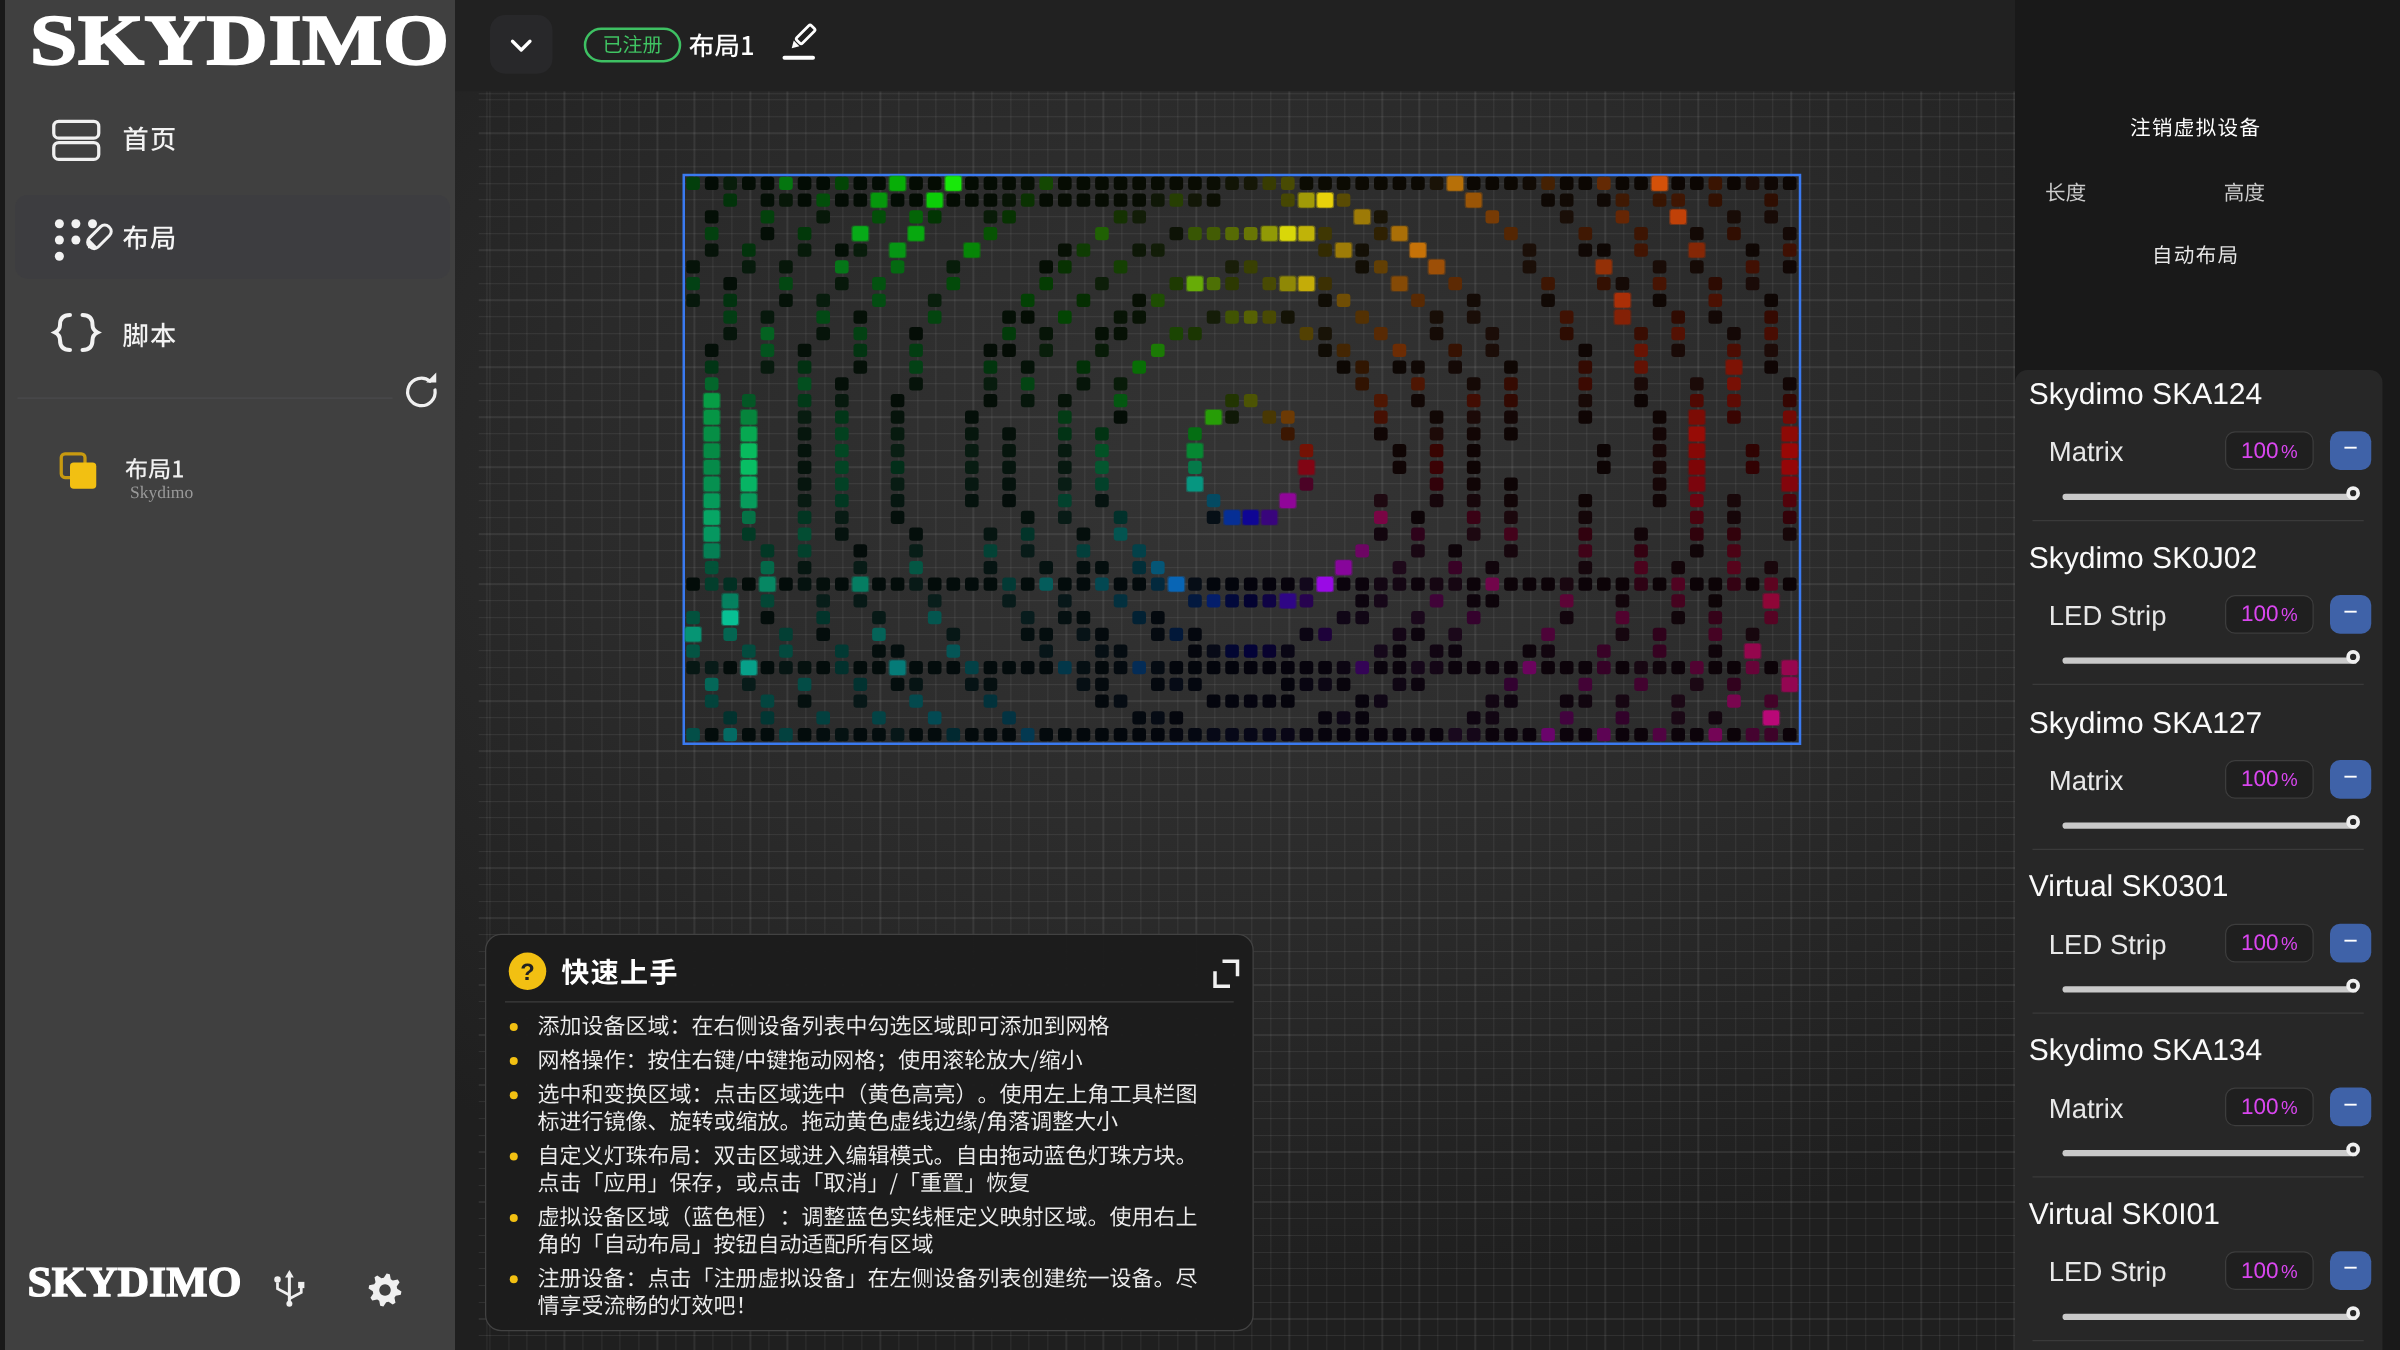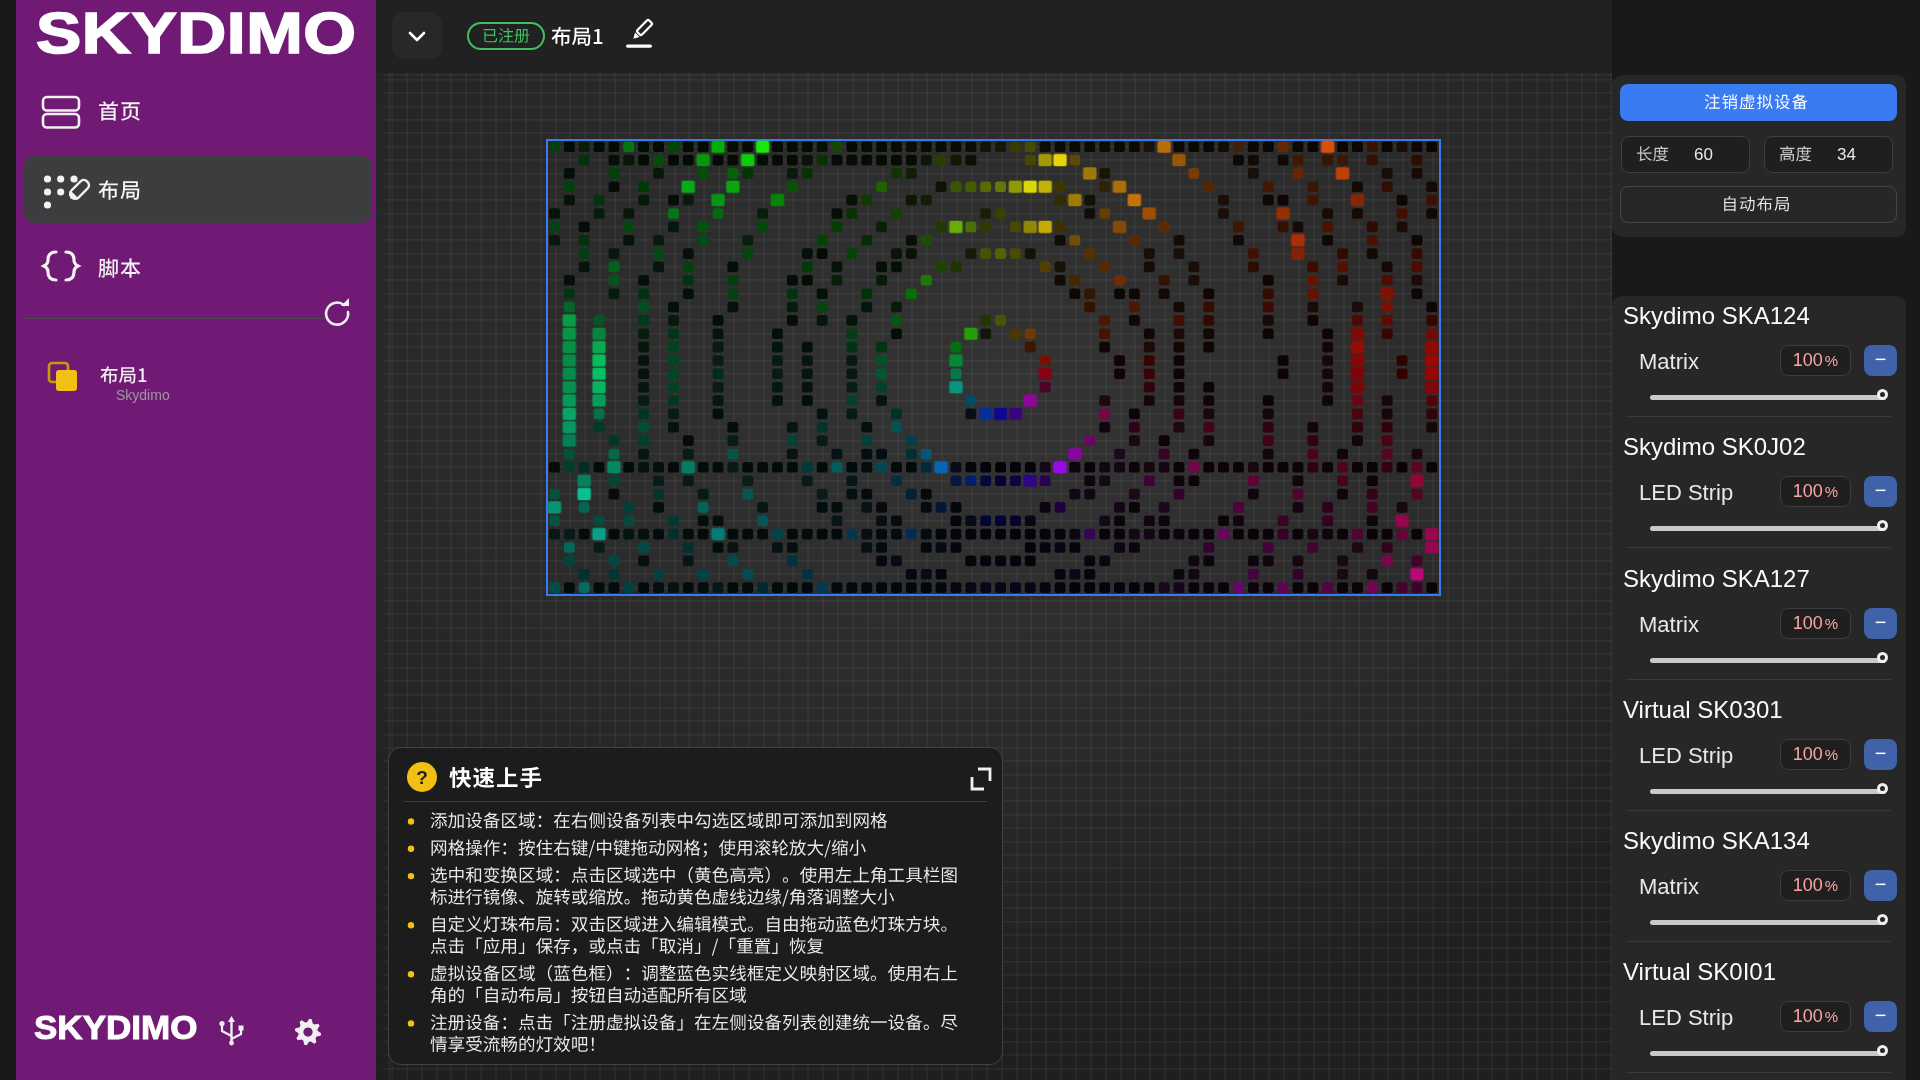--- a/index.html
+++ b/index.html
@@ -1,16 +1,16 @@
 <!DOCTYPE html>
 <html><head><meta charset="utf-8"><style>
 * { margin:0; padding:0; box-sizing:border-box; }
 body { width:1920px; height:1080px; background:#191919; overflow:hidden; position:relative;
        font-family:"Liberation Sans",sans-serif; }
-#sidebar { position:absolute; left:16px; top:0; width:360px; height:1080px; background:#701a75; }
+#sidebar { position:absolute; left:4px; top:0; width:360px; height:1080px; background:#404040;font-family:Liberation Serif, serif; }
 .logo { position:absolute; left:20px; top:0px; font-size:57px; font-weight:bold; color:#fff;
         -webkit-text-stroke:1.6px #fff; letter-spacing:0.5px; transform:scaleX(1.19); transform-origin:left; }
 .sel { position:absolute; left:8px; top:156px; width:348px; height:67px; border-radius:10px; background:#3d3d40; }
 .sdivider { position:absolute; left:10px; top:318px; width:300px; height:1px; background:#4a4a4c; }
 .logo2 { position:absolute; left:18px; top:1008px; font-size:34px; font-weight:bold; color:#fff;
          -webkit-text-stroke:1px #fff; transform:scaleX(1.03); transform-origin:left; }
 .virtual { position:absolute; left:100px; top:387px; font-size:14px; color:#9a9a9a; }
 #canvas { position:absolute; left:360px; top:0; width:1252px; height:1080px;
   background:radial-gradient(1000px 640px at 640px 390px, #343434, #2a2a2a 55%, #1f1f1f 100%); }
 #grid { position:absolute; left:23px; top:73px; width:1579px; height:1007px;
@@ -28,21 +28,21 @@
 .rp1 { position:absolute; left:0; top:75px; width:294px; height:162px; background:#272727; border-radius:10px; }
 .bluebtn { position:absolute; left:8px; top:9px; width:277px; height:37px; border-radius:8px; background:#3b7bf2; }
 .inp { position:absolute; top:61px; width:129px; height:37px; border-radius:8px; border:1.5px solid #3f3f3f; background:#1f1f1f; }
 .inpval { position:absolute; top:8px; left:72px; font-size:17px; color:#e8e8e8; }
 .autobtn { position:absolute; left:8px; top:111px; width:277px; height:37px; border-radius:8px; border:1.5px solid #464646; }
 .rp2 { position:absolute; left:0; top:256px; width:294px; height:807px; background:#272727; border-radius:10px;margin-top:40px; }
 .entry { position:absolute; left:0; width:294px; height:131px; }
 .dtitle { position:absolute; left:11px; top:6px; font-size:24px; color:#fafafa; }
 .dlabel { position:absolute; left:27px; top:53px; font-size:22px; color:#e8e8e8; }
 .pctbox { position:absolute; left:168px; top:49px; width:71px; height:31px; border:1.5px solid #3d3d3d;
-  background:#1f1f1f; border-radius:8px; color:#fca5a5; font-size:18px; text-align:center; line-height:29px; }
+  background:#1f1f1f; border-radius:8px; color:#d946ef; font-size:18px; text-align:center; line-height:29px; }
 .pct { font-size:15px; margin-left:2px; }
 .minus { position:absolute; left:252px; top:49px; width:33px; height:31px; background:#3f62a8; border-radius:8px;
   color:#fff; font-size:20px; text-align:center; line-height:29px; }
 .track { position:absolute; left:38px; top:99px; width:236px; height:5px; background:#c9c9c9; border-radius:3px; }
 .knob { position:absolute; left:265px; top:93px; width:11px; height:11px; border-radius:50%;
   border:3.5px solid #f0f0f0; background:#272727; }
 .edivider { position:absolute; left:14px; top:120px; width:265px; height:1px; background:#3a3a3a; }
 svg.ov { position:absolute; left:0; top:0; }
 </style></head><body>
 <div id="canvas">
@@ -1015,30 +1015,20 @@
   <div class="qdivider"></div>
 </div>
 <div id="sidebar">
   <div class="logo">SKYDIMO</div>
   <div class="sel"></div>
   <div class="sdivider"></div>
   <div class="virtual">Skydimo</div>
   <div class="logo2">SKYDIMO</div>
 </div>
 <div id="right">
-  <div class="rp1">
-    <div class="bluebtn"></div>
-    <div class="inp" style="left:9px">
-        <span class="inpval">60</span>
-      </div>
-    <div class="inp" style="left:152px">
-        <span class="inpval">34</span>
-      </div>
-    <div class="autobtn"></div>
-  </div>
   <div class="rp2">
       <div class="entry" style="top:0px">
  <div class="dtitle">Skydimo SKA124</div>
  <div class="dlabel">Matrix</div>
  <div class="pctbox">100<span class="pct">%</span></div>
  <div class="minus">−</div>
  <div class="track"></div>
         <div class="knob"></div>
  <div class="edivider"></div>
 </div>

